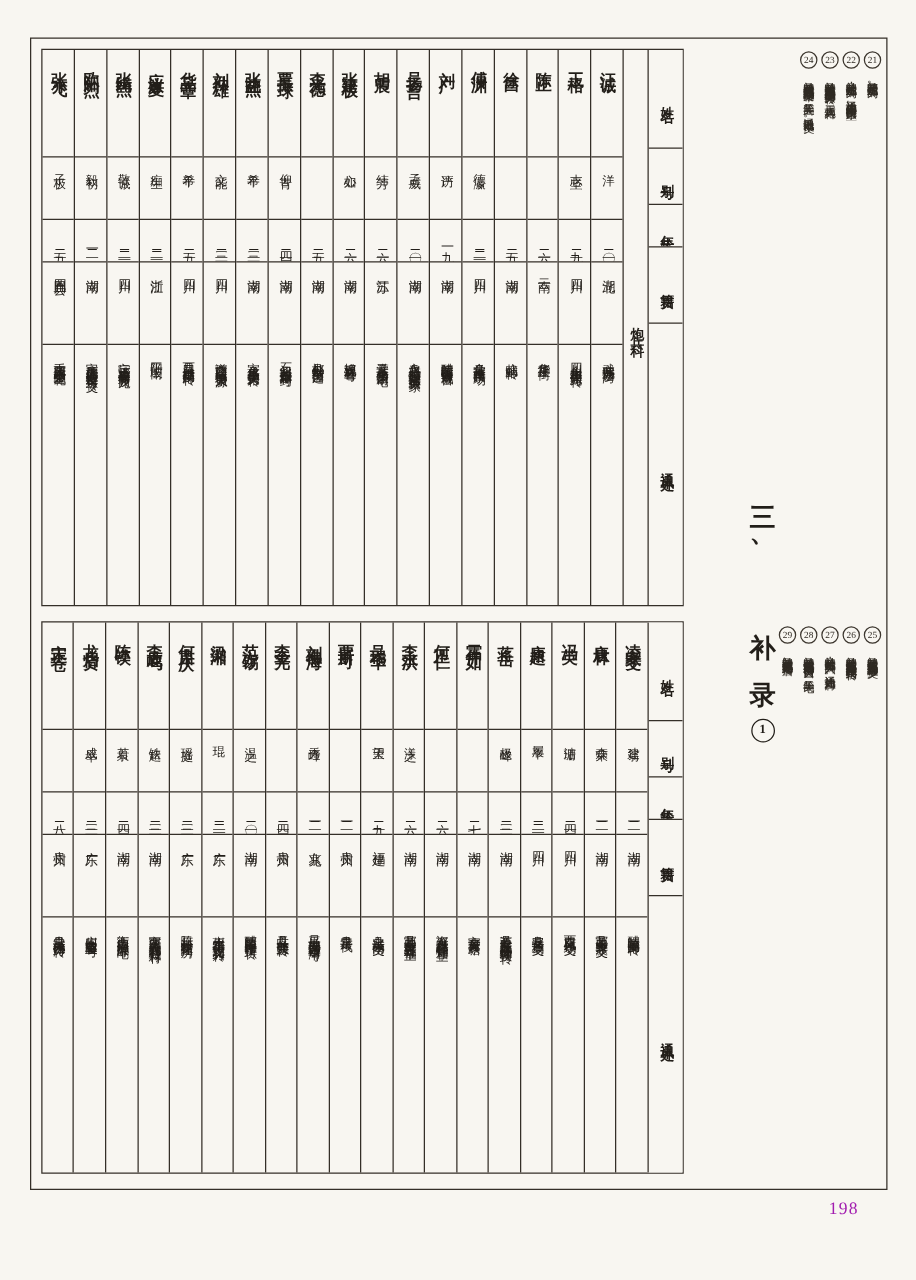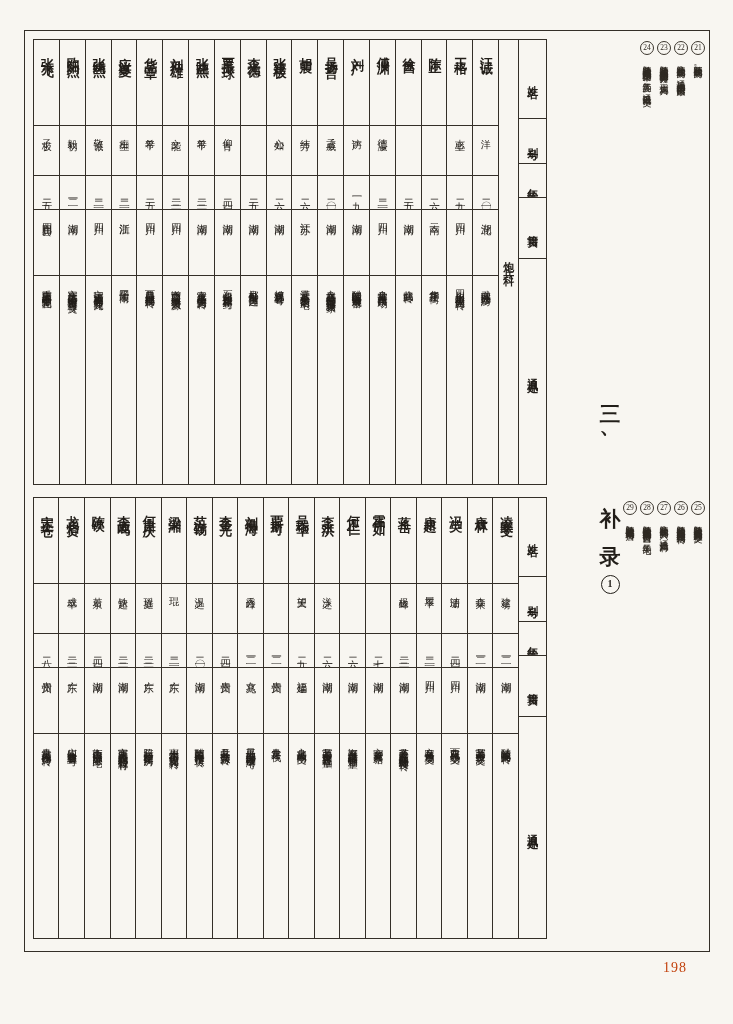--- a/index.html
+++ b/index.html
@@ -68,21 +68,21 @@
   .annot-top{top:10px;height:432px;}
   .annot-bottom{top:470px;height:432px;}
   .annot-item{height:100%;font-size:9px;line-height:1.3;letter-spacing:0.5px;margin-left:3px;}
   .circle-num{
     writing-mode:horizontal-tb;display:inline-block;width:12px;height:12px;
     border:1px solid #3c362e;border-radius:50%;font-size:7.5px;line-height:11px;
     text-align:center;letter-spacing:0;margin-bottom:3px;background:var(--paper);
   }
   
   .page-number{
-    position:absolute;right:46px;top:960px;font-size:14px;letter-spacing:1px;color:#c2410c;
+    position:absolute;right:46px;top:960px;font-size:14px;letter-spacing:1px;color:#a21caf;
   }
 </style>
 </head>
 <body>
 
 <div class="page">
   <div class="frame">
 
     <section class="vtable table-top" id="table-top">
         <div class="vcol label-col">

